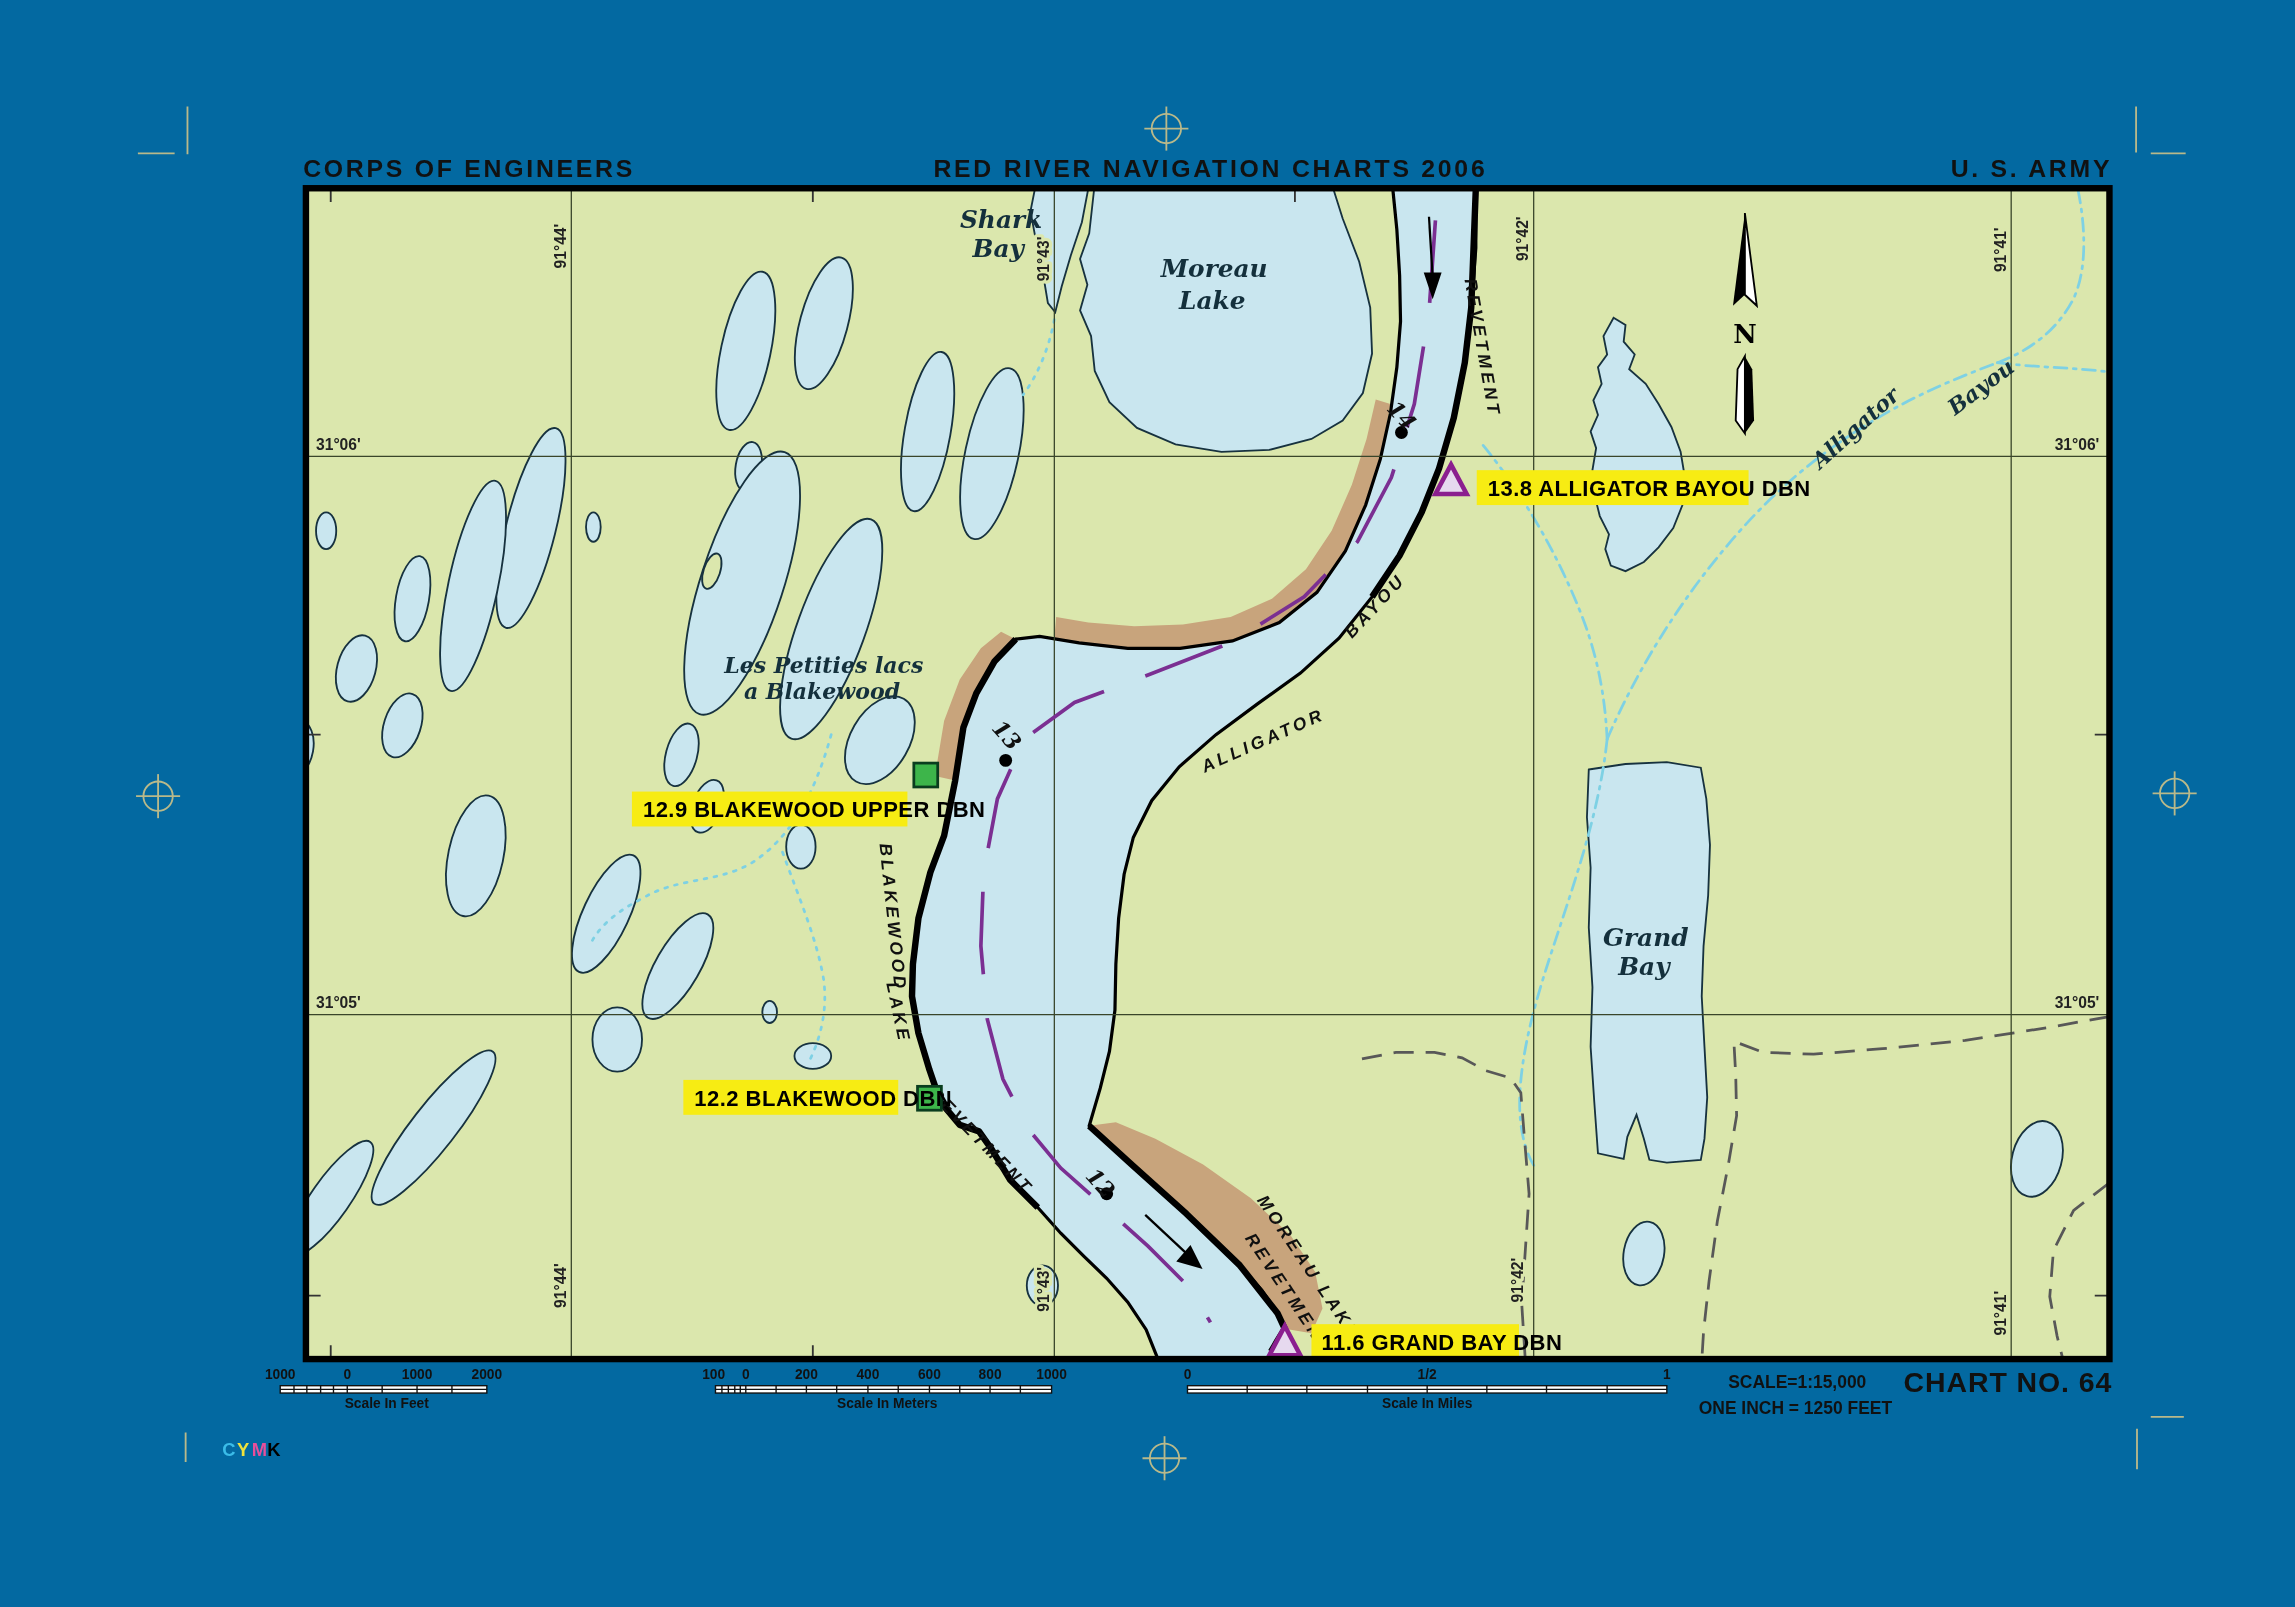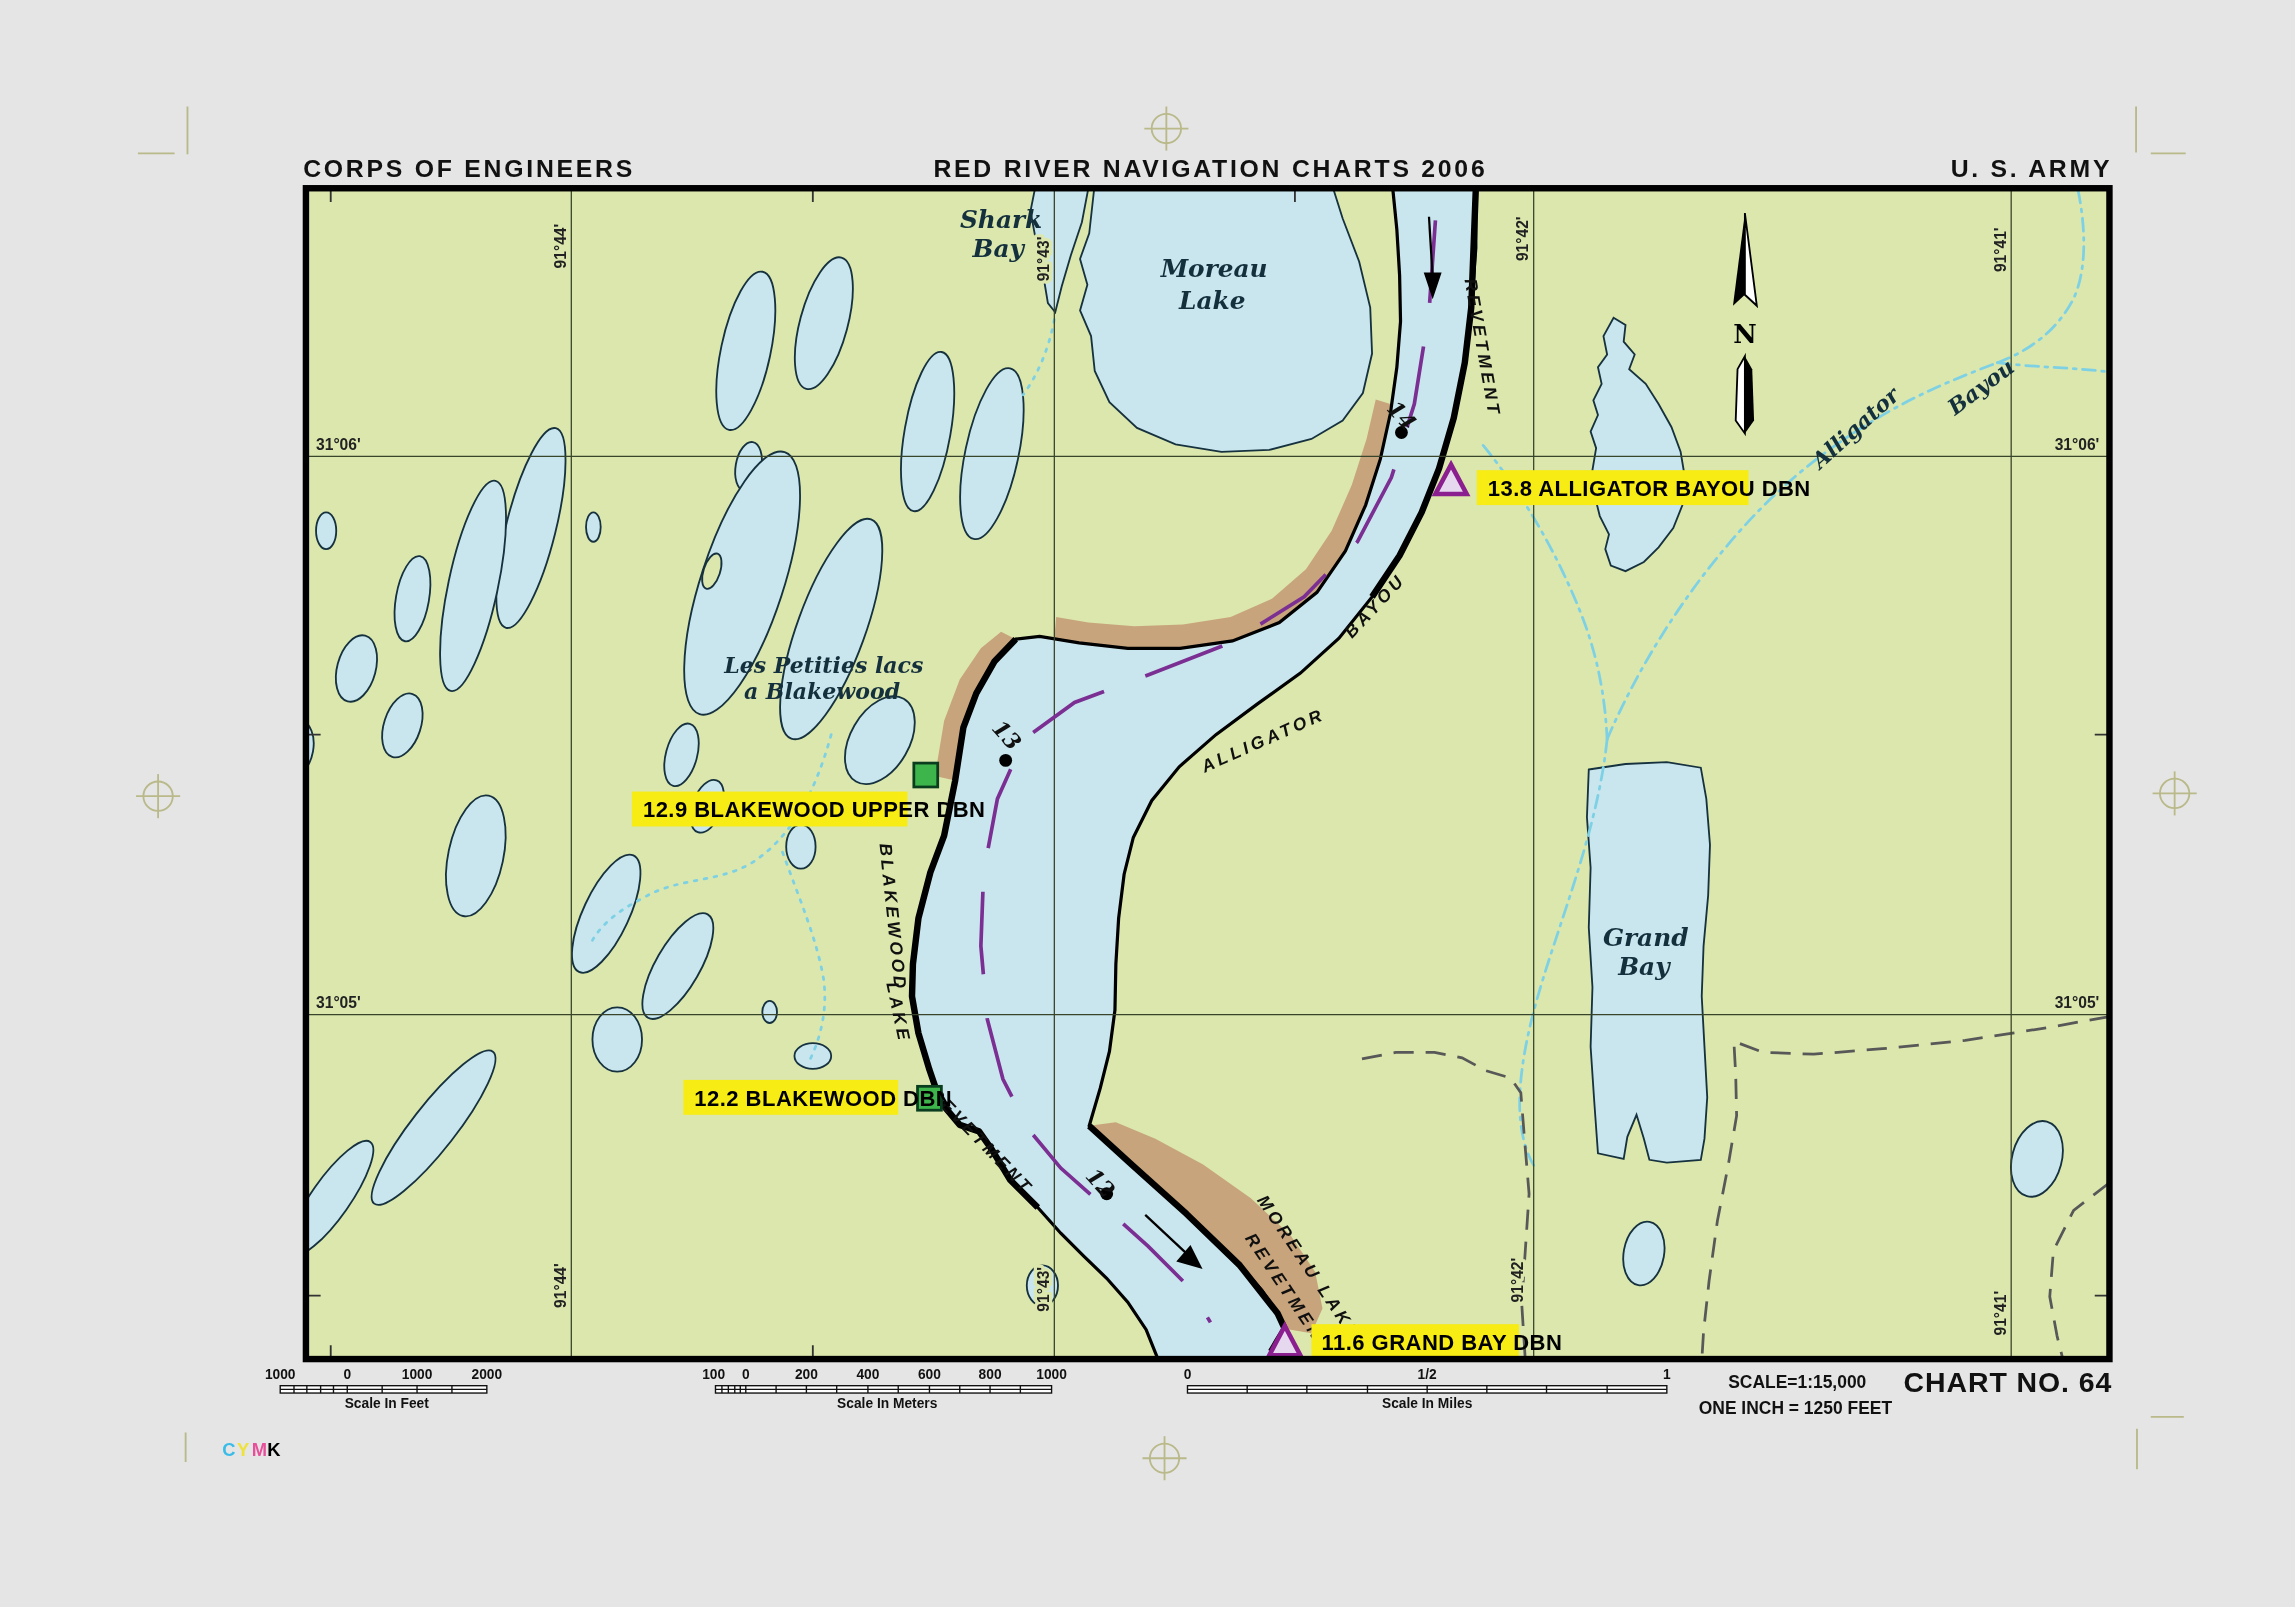--- a/index.html
+++ b/index.html
@@ -1,16 +1,16 @@
 <!DOCTYPE html>
 <html style="font-size:14.7px"><head>
 <meta charset="utf-8">
 <style>
   html,body{margin:0;padding:0;background:#ffffff;}
-  .page{position:relative;width:2296px;height:1607px;background:#e5e5e5;overflow:hidden;}
+  .page{position:relative;width:2296px;height:1607px;background:#0369a1;overflow:hidden;}
   svg{position:absolute;left:0;top:0;}
   text{user-select:none;}
   .t-head{font:800 27px "Liberation Sans",sans-serif;fill:#111;letter-spacing:3px;}
   .t-place{font:italic 700 27px "DejaVu Serif",serif;fill:#14303c;}
   .t-place2{font:italic 700 24px "DejaVu Serif",serif;fill:#14303c;}
   .t-riv{font:italic 700 19px "Liberation Sans",sans-serif;fill:#101010;letter-spacing:4px;}
   .t-mile{font:italic 700 24px "DejaVu Serif",serif;fill:#101010;}
   .t-coord{font:700 17px "Liberation Sans",sans-serif;fill:#222;stroke:#dbe7ad;stroke-width:7px;paint-order:stroke;stroke-linejoin:round;}
   .t-dbn{font:700 24px "Liberation Sans",sans-serif;fill:#000;letter-spacing:.5px;}
   .t-creek{font:italic 700 24px "DejaVu Serif",serif;fill:#14303c;}

